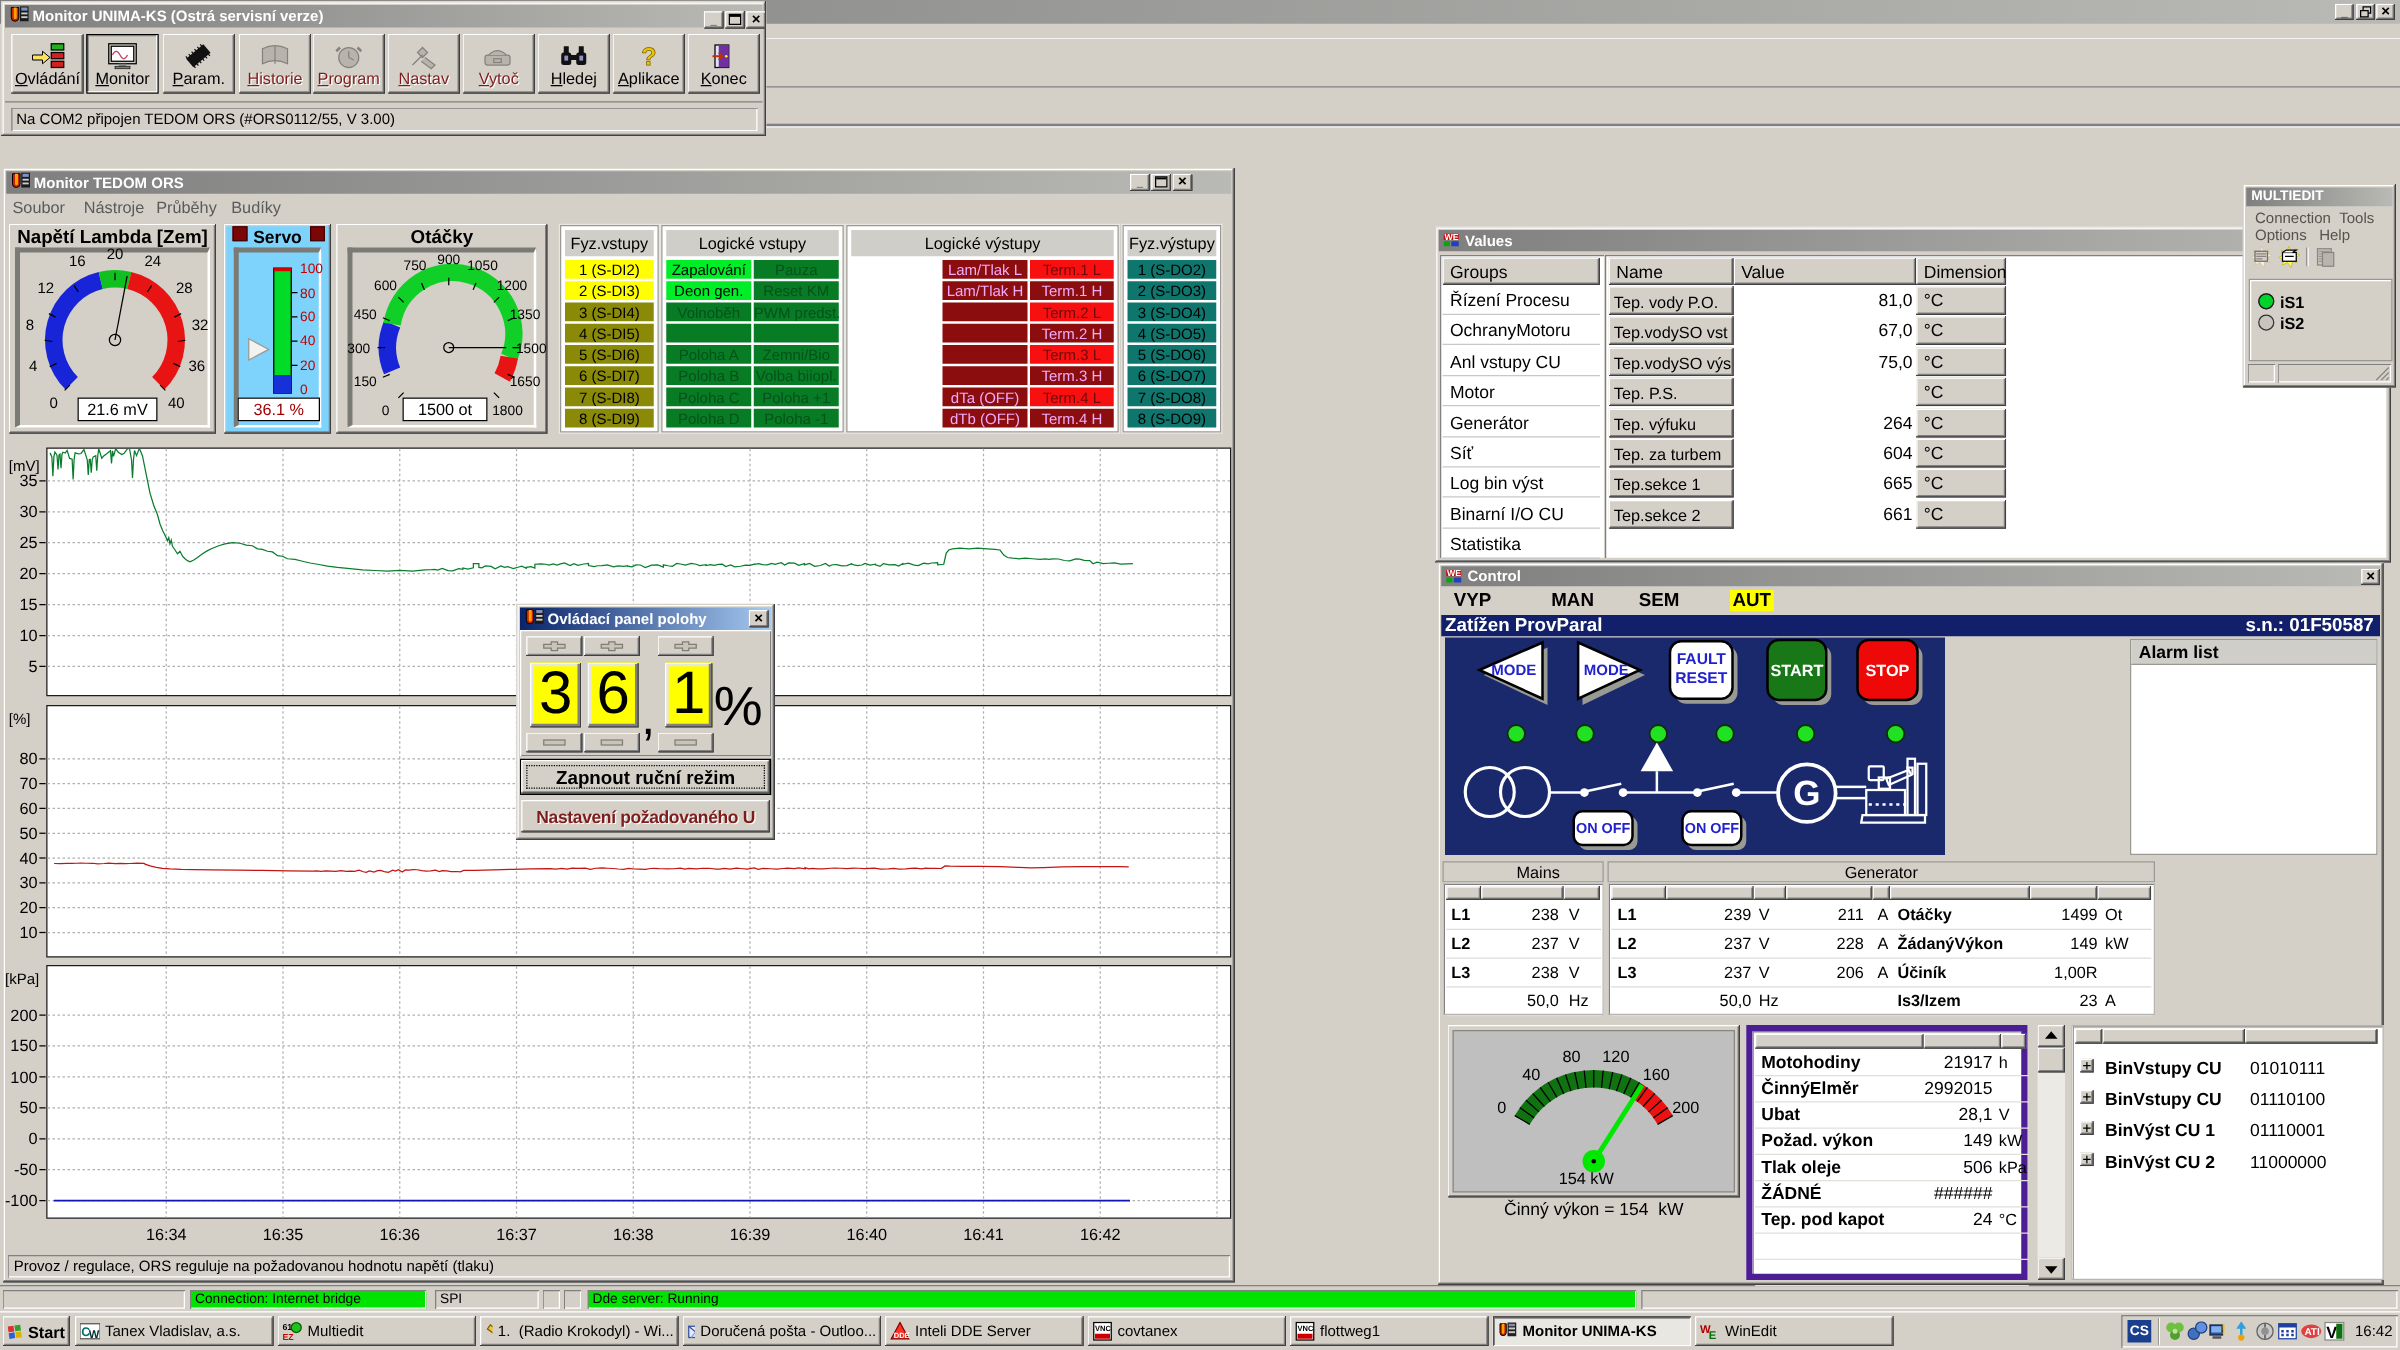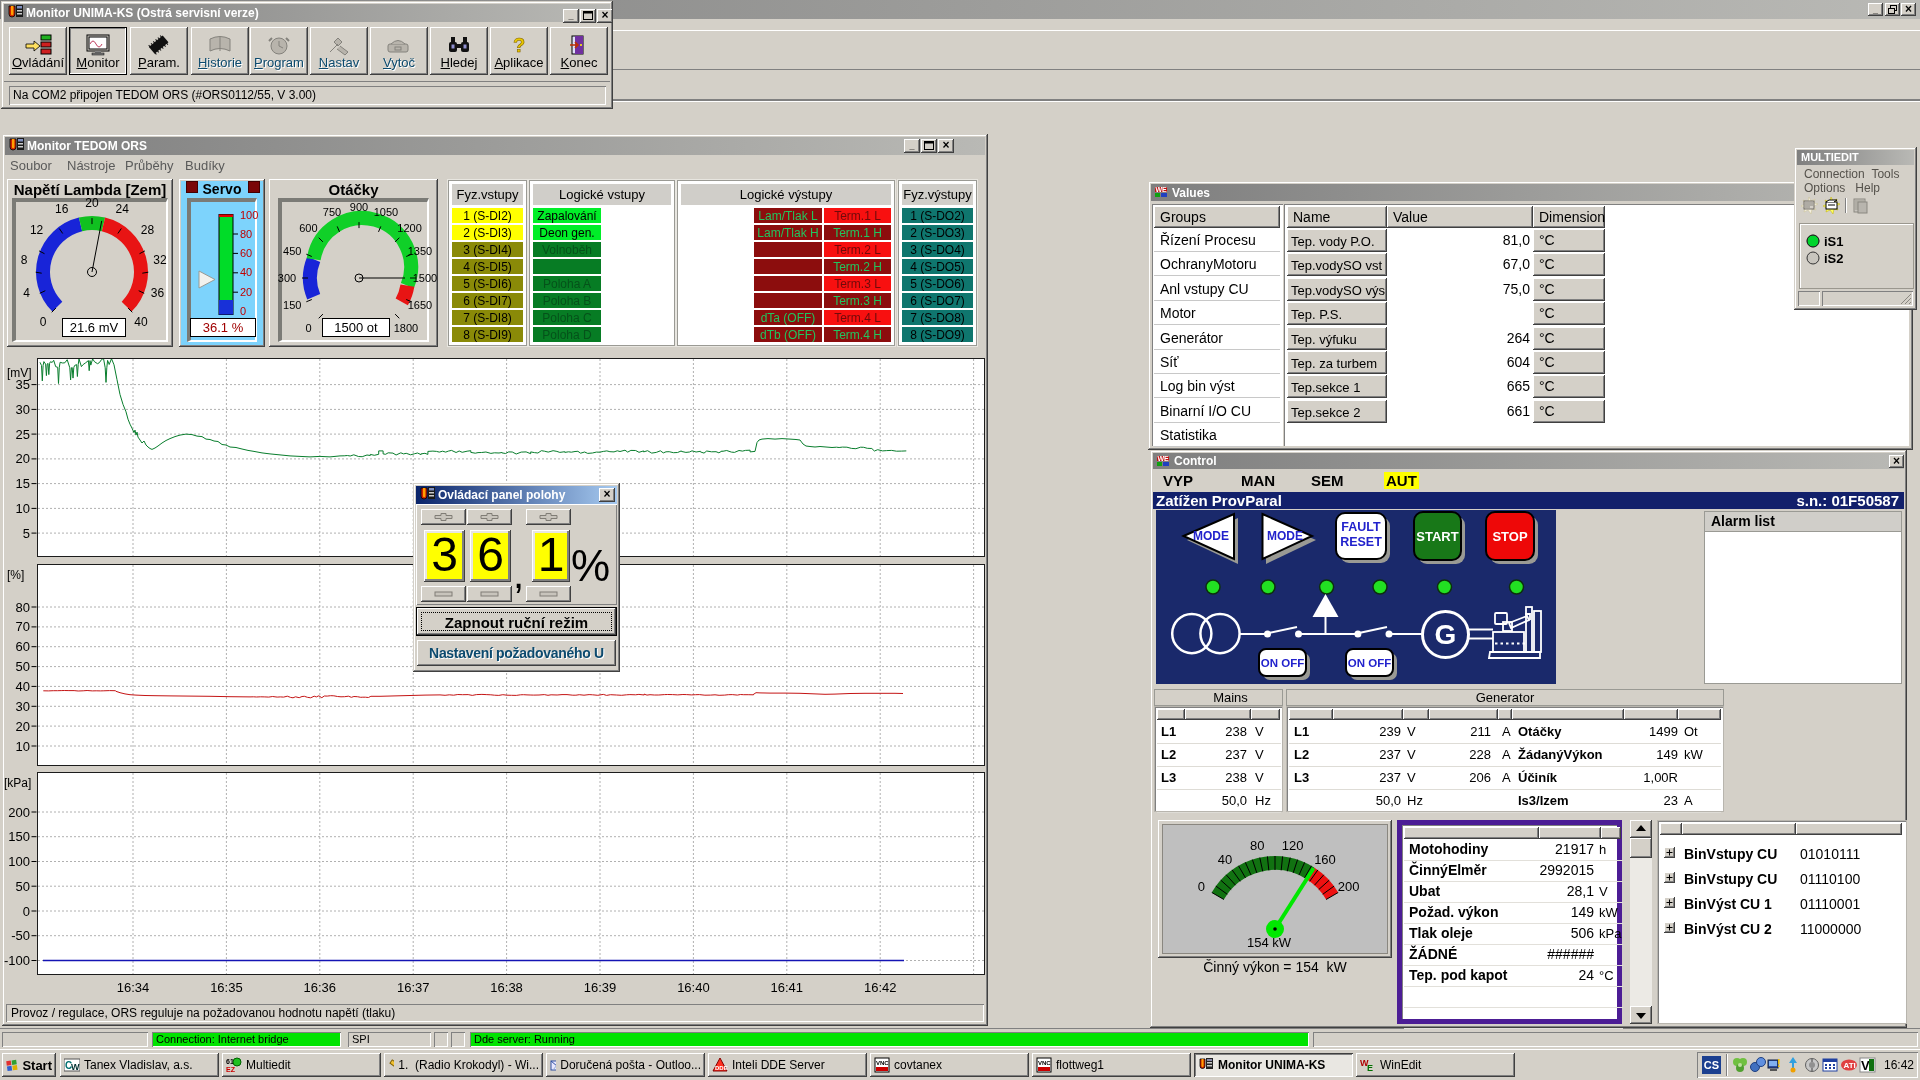--- a/index.html
+++ b/index.html
@@ -18,28 +18,28 @@
  box-shadow:inset -1px -1px 0 #404040,inset 1px 1px 0 #fff,inset -2px -2px 0 #808080,inset 2px 2px 0 #d4d0c8;
  color:#000;font-weight:bold;text-align:center;}
 svg{display:block;}
 .tb{height:24px;display:flex;align-items:center;gap:4px;padding:0 4px;font-size:12px;white-space:nowrap;overflow:hidden;box-sizing:border-box;}
 .tbtn{position:absolute;width:58px;height:48px;background:#d4d0c8;
  box-shadow:inset -1px -1px 0 #404040,inset 1px 1px 0 #fff,inset -2px -2px 0 #808080,inset 2px 2px 0 #d4d0c8;
  text-align:center;font-size:13px;}
 .tbtn .lbl{position:absolute;bottom:5px;width:100%;}
 .tbtn svg{margin:7px auto 0;}
 .u{text-decoration:underline;}
-.dis{color:#0c4a6e;text-shadow:1px 1px 0 #fff;}
+.dis{color:#7f1d1d;text-shadow:1px 1px 0 #fff;}
 .iop{position:absolute;background:#fff;border:1px solid #9a9a94;box-shadow:0 0 0 1px #e8e6e0;}
 .ioh{position:absolute;left:3px;top:3px;right:3px;height:21px;background:#d0cec9;font-size:13px;text-align:center;line-height:22px;}
 .ioc{position:absolute;top:27px;}
 .ioc div{height:15px;margin-bottom:2px;font-size:12px;text-align:center;line-height:16px;overflow:hidden;white-space:nowrap;}
 .cy{background:#ffff00}.co{background:#8a8a08}.co2{background:#0f766e}
 .cgB{background:#00ee28}.cg{background:#077c24;color:#05521a}
-.crB{background:#f81010;color:#700a0a}.cr{background:#8c0d0d;color:#22c55e}
+.crB{background:#f81010;color:#700a0a}.cr{background:#8c0d0d;color:#f0abfc}
 </style>
 </head>
 <body>
 <div id="scr">
 
 <div class="abs tbar" style="left:0;top:0;width:1920px;height:19px;"></div>
 <div class="abs" style="left:613px;top:30px;width:1307px;height:40px;box-shadow:inset 0 1px 0 #fff,inset 0 -1px 0 #808080;"></div>
 <div class="abs" style="left:613px;top:99px;width:1307px;height:2px;background:#808080;box-shadow:0 1px 0 #fff;"></div>
 <div class="wbtn" style="left:1868px;top:3px;width:15px;height:13px;font-size:9px;line-height:15px;">_</div>
 <div class="wbtn" style="left:1885px;top:3px;width:15px;height:13px;">
@@ -454,20 +454,30 @@
  <div class="ioh">Logické vstupy</div>
  <div class="ioc" style="left:3px;width:68px;">
   <div class="cgB">Zapalování</div>
         <div class="cgB">Deon gen.</div>
         <div class="cg">Volnoběh</div>
         <div class="cg">&nbsp;</div>
   <div class="cg">Poloha A</div>
         <div class="cg">Poloha B</div>
         <div class="cg">Poloha C</div>
         <div class="cg">Poloha D</div>
+ </div>
+ <div class="ioc" style="left:73px;width:68px;">
+  <div class="cg">Pauza</div>
+        <div class="cg">Reset KM</div>
+        <div class="cg">PWM predst.</div>
+        <div class="cg">&nbsp;</div>
+  <div class="cg">Zemni/Bio</div>
+        <div class="cg">Volba biiopl.</div>
+        <div class="cg">Poloha +1</div>
+        <div class="cg">Poloha -1</div>
  </div>
 </div>
 <div class="iop" style="left:677px;top:180px;width:216px;height:164px;">
  <div class="ioh">Logické výstupy</div>
  <div class="ioc" style="left:76px;width:68px;">
   <div class="cr">Lam/Tlak L</div>
         <div class="cr">Lam/Tlak H</div>
         <div class="cr">&nbsp;</div>
         <div class="cr">&nbsp;</div>
   <div class="cr">&nbsp;</div>

